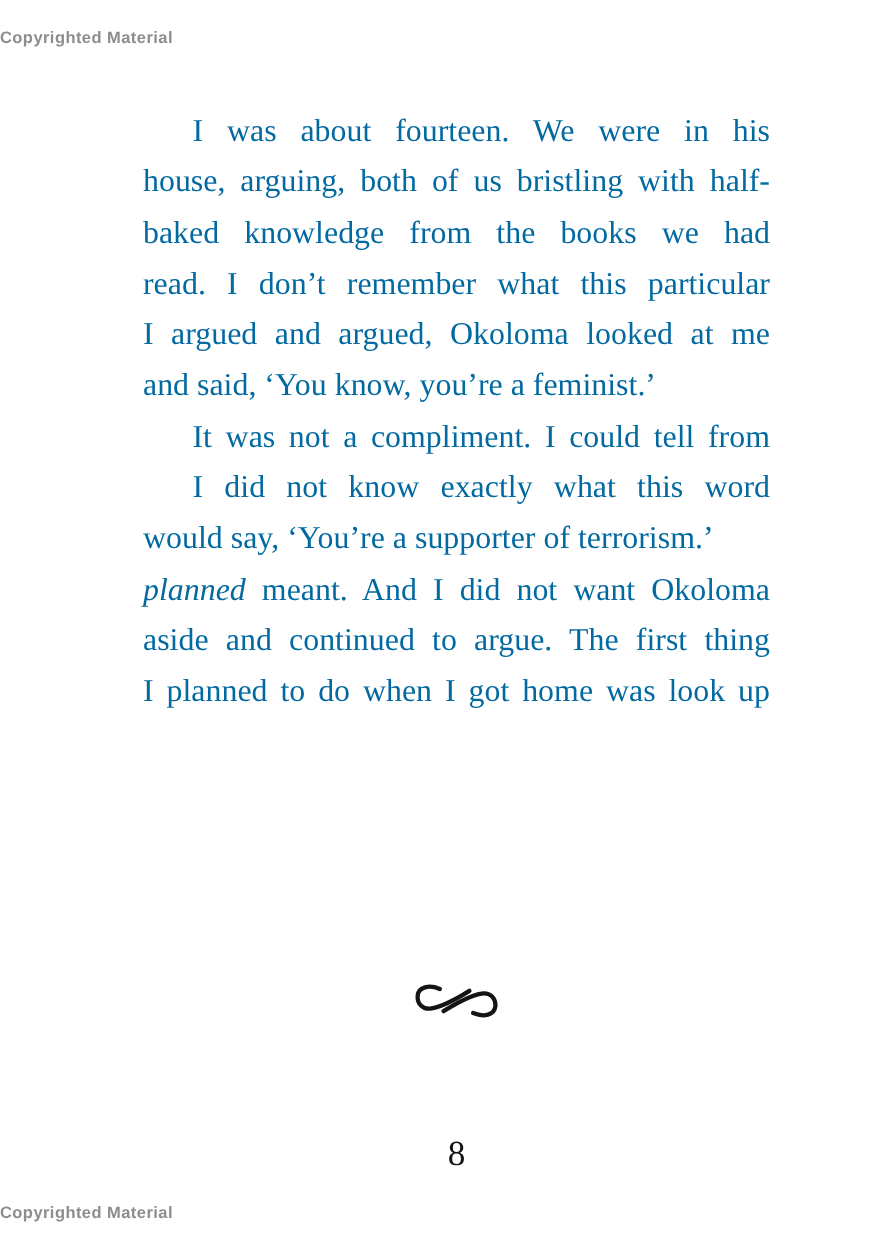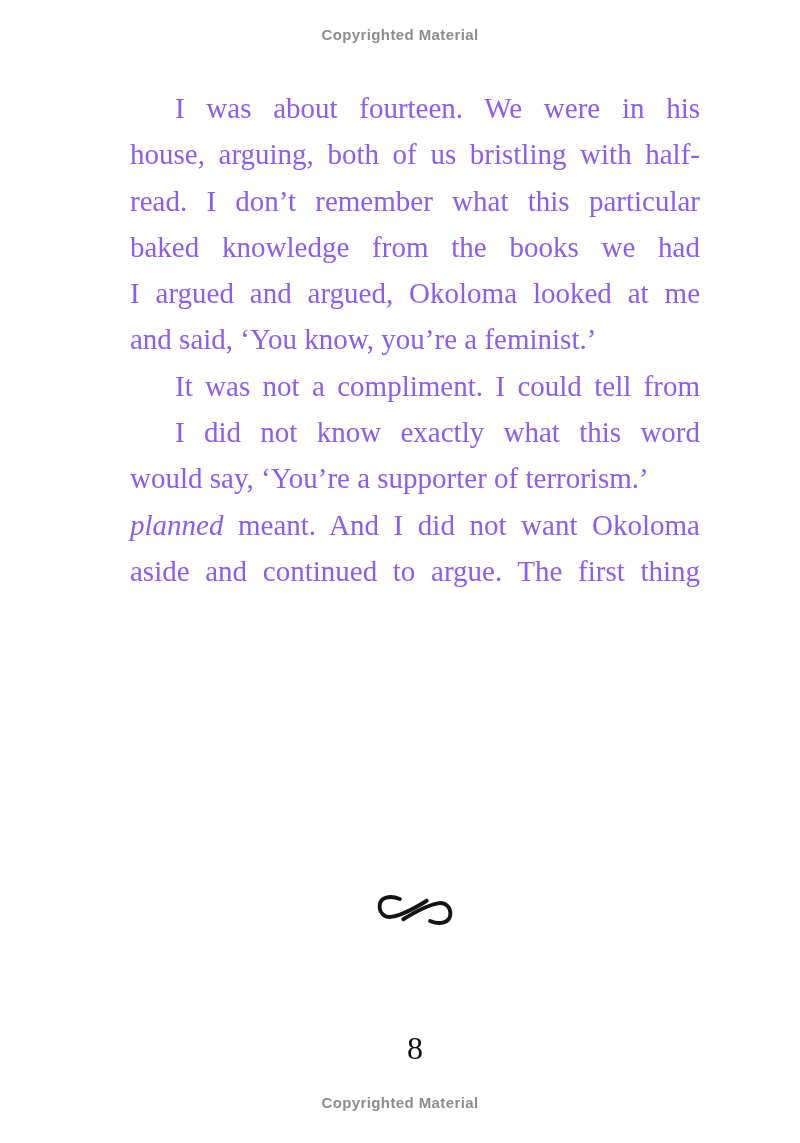--- a/index.html
+++ b/index.html
@@ -9,38 +9,37 @@
     width: 800px;
     height: 1143px;
     background: #ffffff;
     overflow: hidden;
     font-family: "Liberation Serif", serif;
   }
   .watermark {
     position: absolute;
     left: 0;
     width: 100%;
-    text-align: center;
     font-family: "Liberation Sans", sans-serif;
     font-weight: bold;
     font-size: 15px;
     letter-spacing: 0.4px;
     color: #8d8d8d;
   }
   .watermark.top { top: 26px; }
   .watermark.bottom { top: 1094px; }
   .text-block {
     position: absolute;
     left: 130px;
-    top: 85px;
+    top: 96px;
     width: 570px;
     font-family: "Liberation Serif", serif;
     font-size: 29px;
     line-height: 46.3px;
-    color: #8b5cf6;
+    color: #0369a1;
   }
   .line {
     text-align: justify;
     text-align-last: justify;
   }
   .line.para-first { text-indent: 45px; }
   .line.para-last { text-align-last: left; }
   .ornament-wrap {
     position: absolute;
     left: 130px;
@@ -63,29 +62,30 @@
 </head>
 <body>
 
 <div class="page">
 
   <div class="watermark top">Copyrighted Material</div>
 
   <div class="text-block" id="text-block">
       <div class="line para-first">I was about fourteen. We were in his</div>
       <div class="line">house, arguing, both of us bristling with half-</div>
+      <div class="line">baked knowledge from the books we had</div>
       <div class="line">read. I don’t remember what this particular</div>
-      <div class="line">baked knowledge from the books we had</div>
       <div class="line">I argued and argued, Okoloma looked at me</div>
       <div class="line para-last">and said, ‘You know, you’re a feminist.’</div>
       <div class="line para-first">It was not a compliment. I could tell from</div>
       <div class="line para-first">I did not know exactly what this word</div>
       <div class="line para-last">would say, ‘You’re a supporter of terrorism.’</div>
       <div class="line"><i>planned</i> meant. And I did not want Okoloma</div>
       <div class="line">aside and continued to argue. The first thing</div>
+      <div class="line">I planned to do when I got home was look up</div>
     </div>
 
   <div class="ornament-wrap">
     <span>
       <svg width="86" height="42" viewBox="0 0 100 50" fill="none" xmlns="http://www.w3.org/2000/svg">
         <path d="M32,12 C20,7 9,10 8,19 C7,28 14,35 23,33 C34,31 48,24 64,14" stroke="#141414" stroke-width="4.6" stroke-linecap="round" fill="none"></path>
         <path d="M68,38 C80,43 91,40 92,31 C93,22 86,15 77,17 C66,19 52,26 36,36" stroke="#141414" stroke-width="4.6" stroke-linecap="round" fill="none"></path>
       </svg>
     </span>
   </div>

